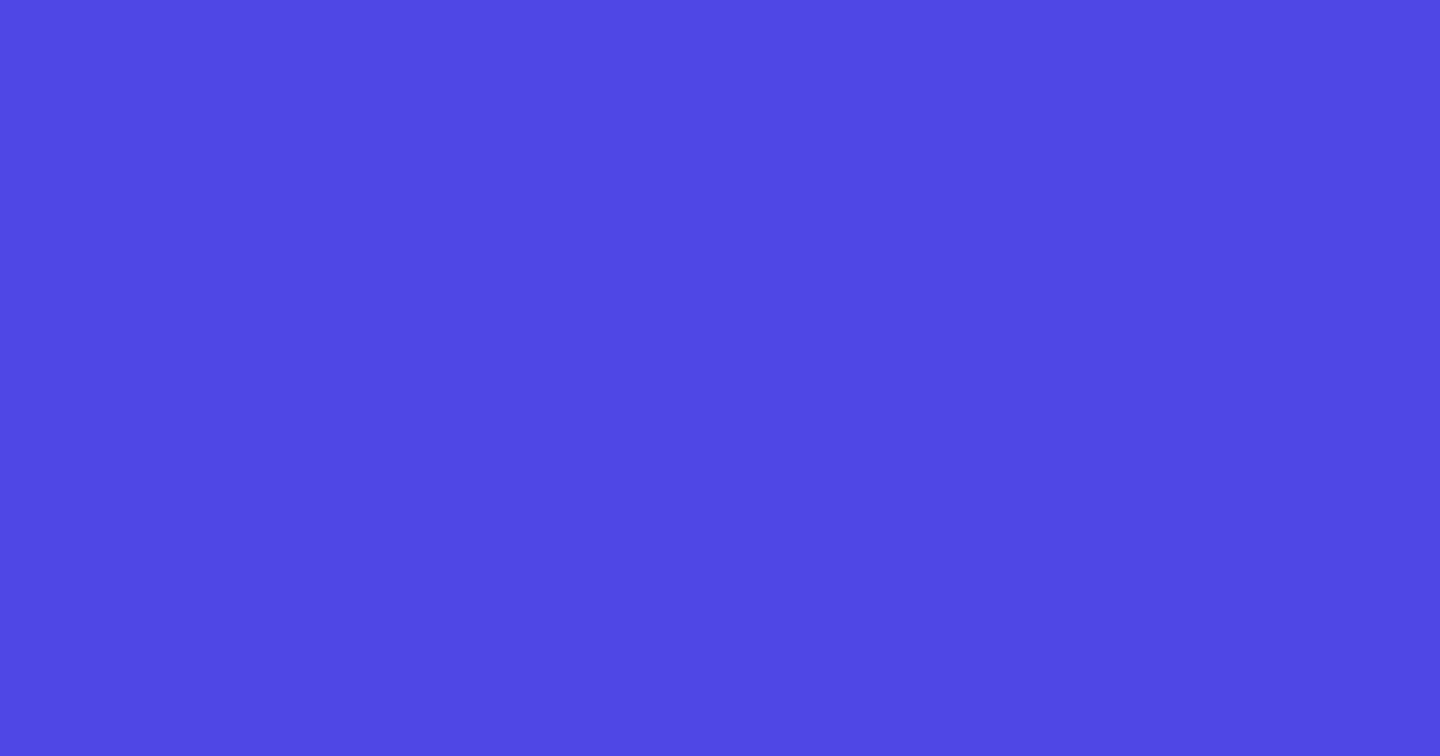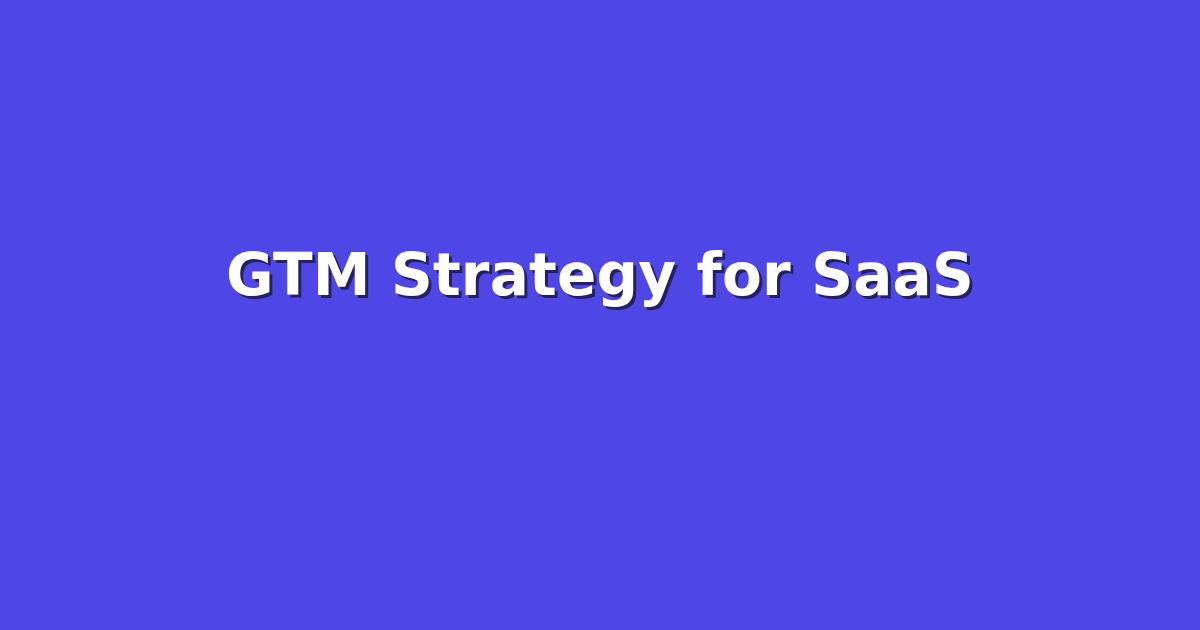--- a/index.html
+++ b/index.html
@@ -65,15 +65,14 @@
     color: #eceafb;
     text-shadow: 2px 2px 0 rgba(0, 0, 0, 0.45);
     white-space: nowrap;
   }
 </style>
 </head>
 <body>
 
 <div class="og-card" style="background-color: rgb(79, 71, 229);">
   <div class="card-content">
-    <h1 class="card-title">GTM Strategy for SaaS</h1>
   </div>
 </div>
 
 </body></html>

